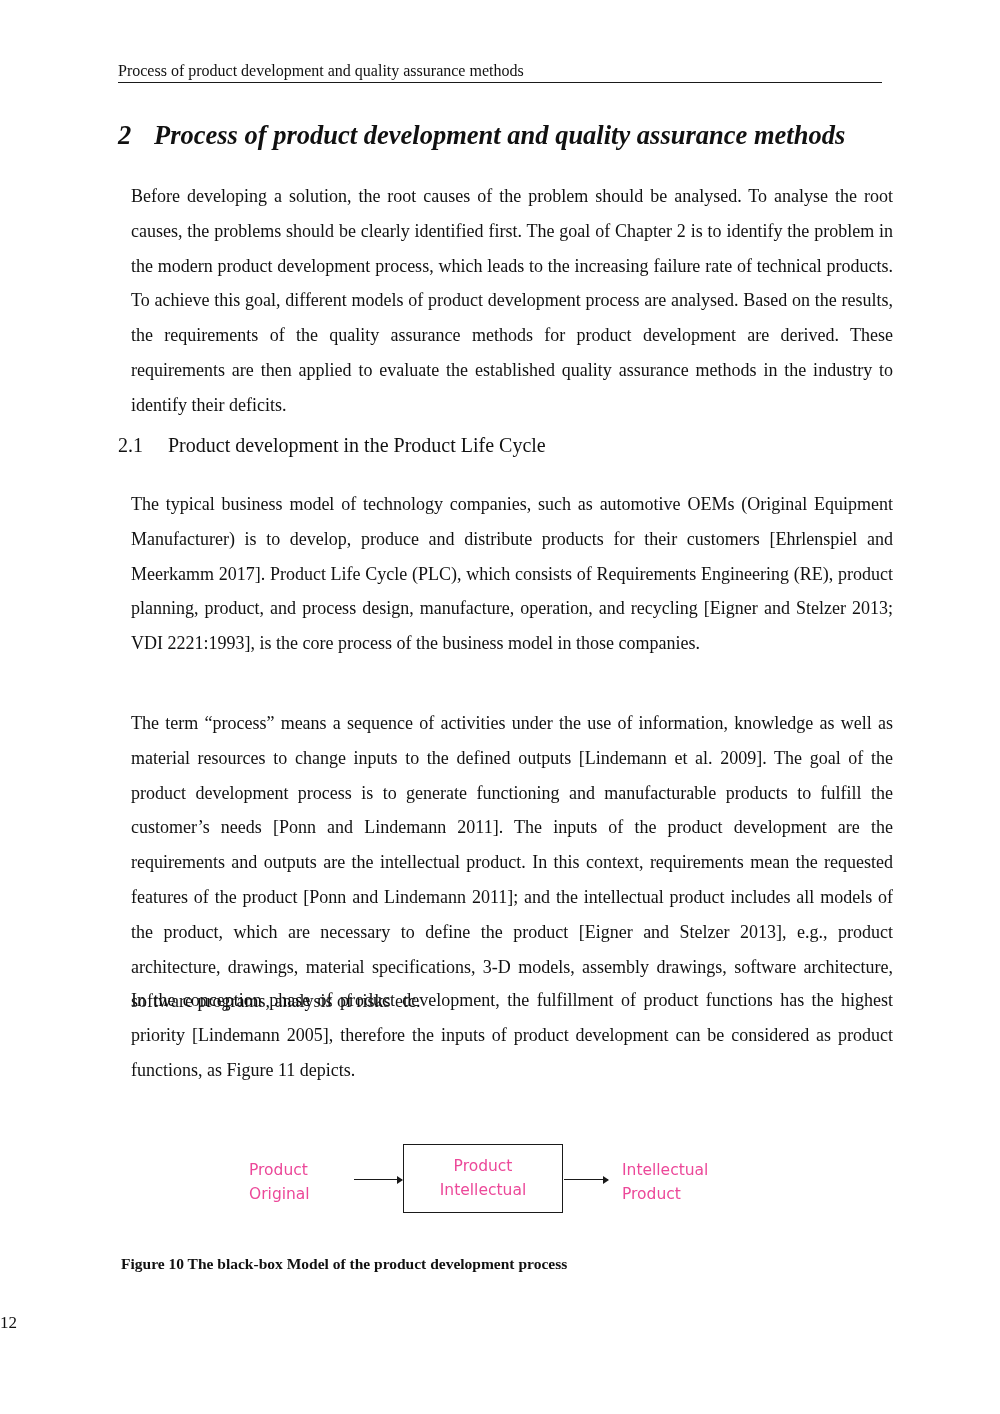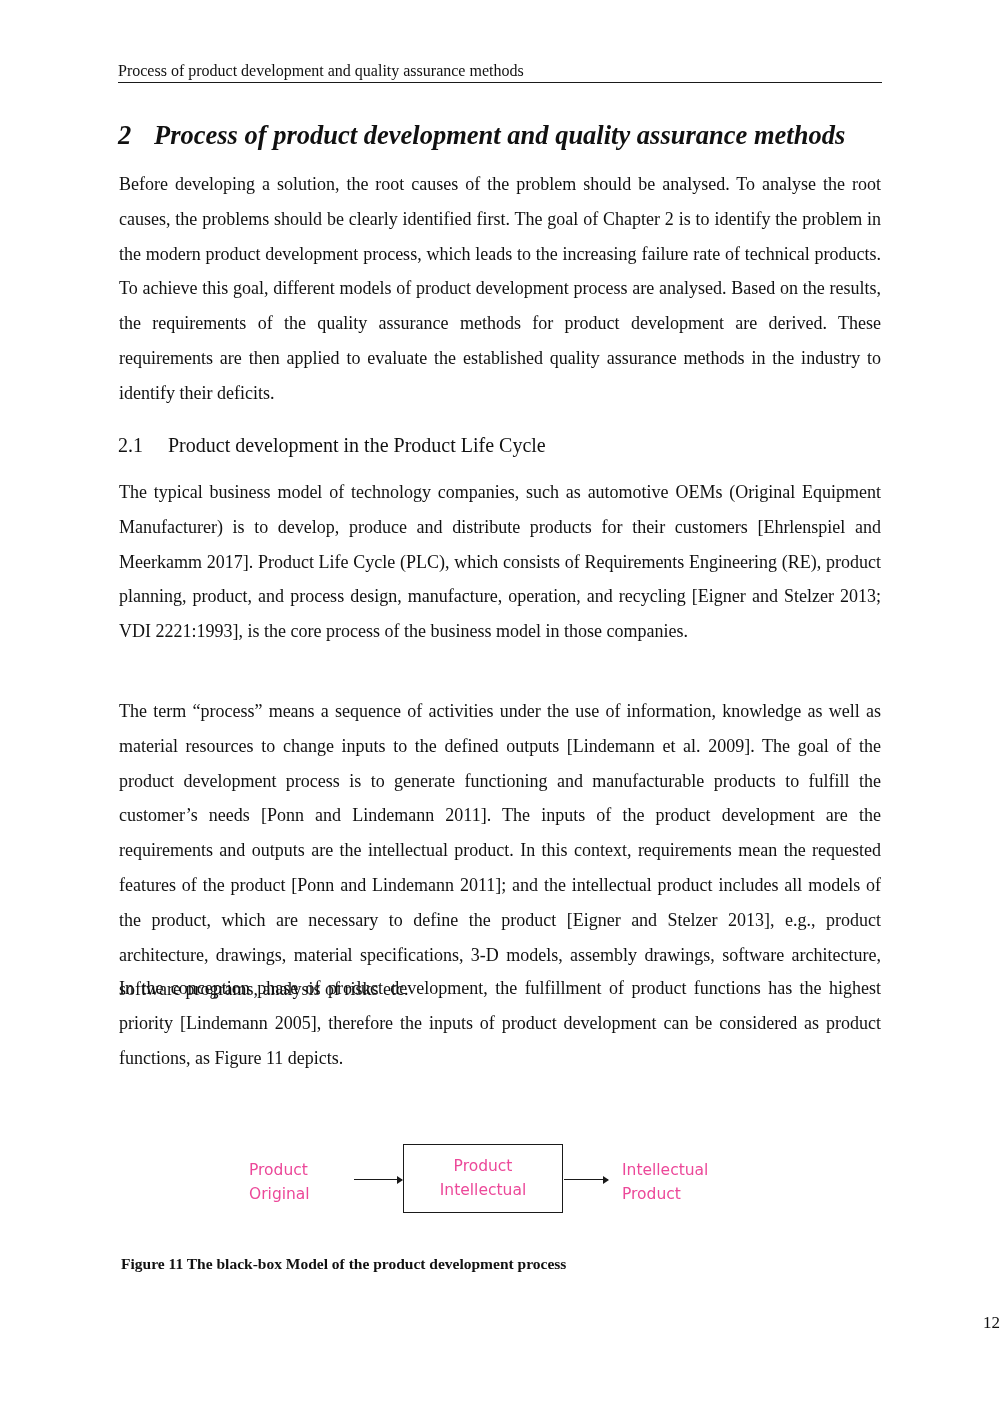--- a/index.html
+++ b/index.html
@@ -41,21 +41,21 @@
       display: inline-block;
       width: 36px;
     }
     .para {
       position: absolute;
       left: 119px;
       width: 762px;
       font-size: 18px;
       line-height: 34.8px;
       text-align: justify;
-      margin: 0;
+      margin: 12px;
     }
     .section-title {
       position: absolute;
       left: 118px;
       top: 430px;
       font-size: 20px;
       font-weight: normal;
       line-height: 30px;
       white-space: nowrap;
     }
@@ -113,21 +113,21 @@
       font-size: 15.5px;
       font-weight: bold;
       line-height: 22px;
       white-space: nowrap;
     }
     .page-number {
       position: absolute;
       left: 0;
       width: 1000px;
       top: 1312px;
-      text-align: right;
+      text-align: left;
       font-size: 17px;
       line-height: 22px;
     }
   </style>
 </head>
 <body>
 
 <div class="running-header">Process of product development and quality assurance methods</div>
 
 <div class="chapter-title">
@@ -156,15 +156,15 @@
     <div>Product</div>
     <div>Intellectual</div>
   </div>
   <div class="fig-arrow" style="left:334px; top:44px; width:44px;"></div>
   <div class="fig-label" style="left:392px; top:23px;">
     <div>Intellectual</div>
     <div>Product</div>
   </div>
 </div>
 
-<div class="caption">Figure 11 The black-box Model of the product development process</div>
+<div class="caption">Figure 10 The black-box Model of the product development process</div>
 
 <div class="page-number">12</div>
 
 </body></html>

